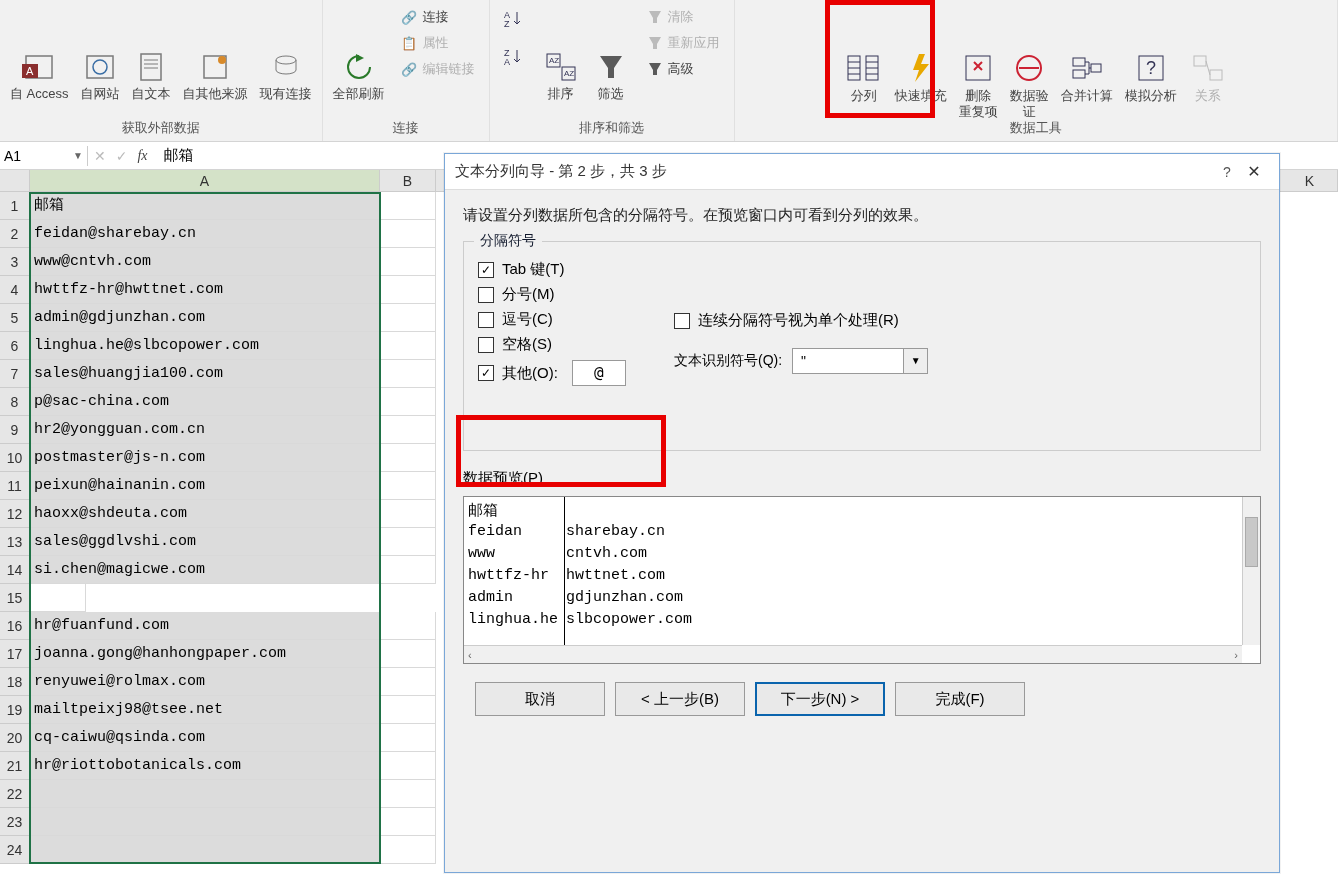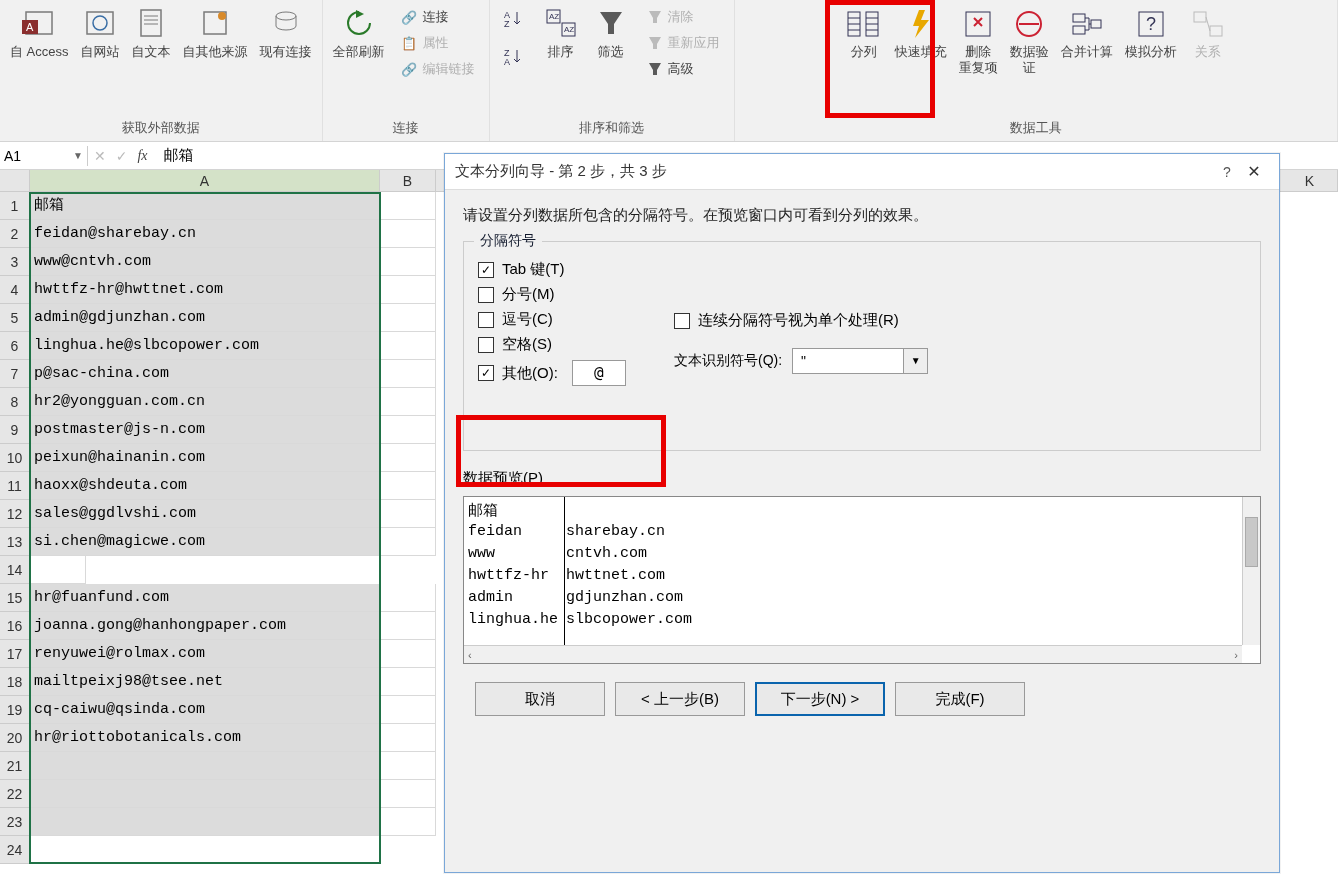--- a/index.html
+++ b/index.html
@@ -4,21 +4,21 @@
 <style>
 * { box-sizing: border-box; margin: 0; padding: 0; }
 body { font-family: "Microsoft YaHei", "SimSun", sans-serif; font-size: 14px; background: #fff; overflow: hidden; width: 1338px; height: 894px; position: relative; }
 
 
 .ribbon { height: 142px; background: #f1f1f1; border-bottom: 1px solid #d4d4d4; display: flex; }
 .ribbon-group { display: flex; flex-direction: column; align-items: center; border-right: 1px solid #e0e0e0; padding: 2px 4px 0; }
 .ribbon-group-items { display: flex; flex: 1; align-items: flex-start; }
 .ribbon-group-label { font-size: 13px; color: #555; padding: 2px 0 4px; }
 .ribbon-btn { display: flex; flex-direction: column; align-items: center; justify-content: flex-start; padding: 4px 6px; min-width: 50px; height: 100px; cursor: pointer; color: #444; position: relative; }
-.ribbon-btn .icon { width: 36px; height: 36px; margin-bottom: 2px; display:flex; justify-content:center; }
+.ribbon-btn .icon { width: 36px; height: 36px; margin-bottom: 2px; display:flex; align-items:center; justify-content:center;margin-top:44px; }
 .ribbon-btn .lbl { font-size: 13px; line-height: 1.2; text-align: center; white-space: pre-line; }
 .ribbon-small-col { display: flex; flex-direction: column; padding: 2px 6px; }
 .ribbon-small { display: flex; align-items: center; padding: 4px 4px; cursor: pointer; color: #444; font-size: 13px; white-space: nowrap; }
 .ribbon-small .icon { width: 18px; height: 18px; margin-right: 4px; display:inline-flex; align-items:center; justify-content:center; }
 
 
 .hl-box { position: absolute; border: 5px solid #e80000; pointer-events: none; }
 .hl1 { left: 825px; top: 0; width: 110px; height: 118px; }
 
 
@@ -392,20 +392,24 @@
         </div>
         <div class="row">
           <div class="cell cellA">admin@gdjunzhan.com</div>
           <div class="cell cellB"></div>
         </div>
         <div class="row">
           <div class="cell cellA">linghua.he@slbcopower.com</div>
           <div class="cell cellB"></div>
         </div>
         <div class="row">
+          <div class="cell cellA">sales@huangjia100.com</div>
+          <div class="cell cellB"></div>
+        </div>
+        <div class="row">
           <div class="cell cellA">p@sac-china.com</div>
           <div class="cell cellB"></div>
         </div>
         <div class="row">
           <div class="cell cellA">hr2@yongguan.com.cn</div>
           <div class="cell cellB"></div>
         </div>
         <div class="row">
           <div class="cell cellA">postmaster@js-n.com</div>
           <div class="cell cellB"></div>

